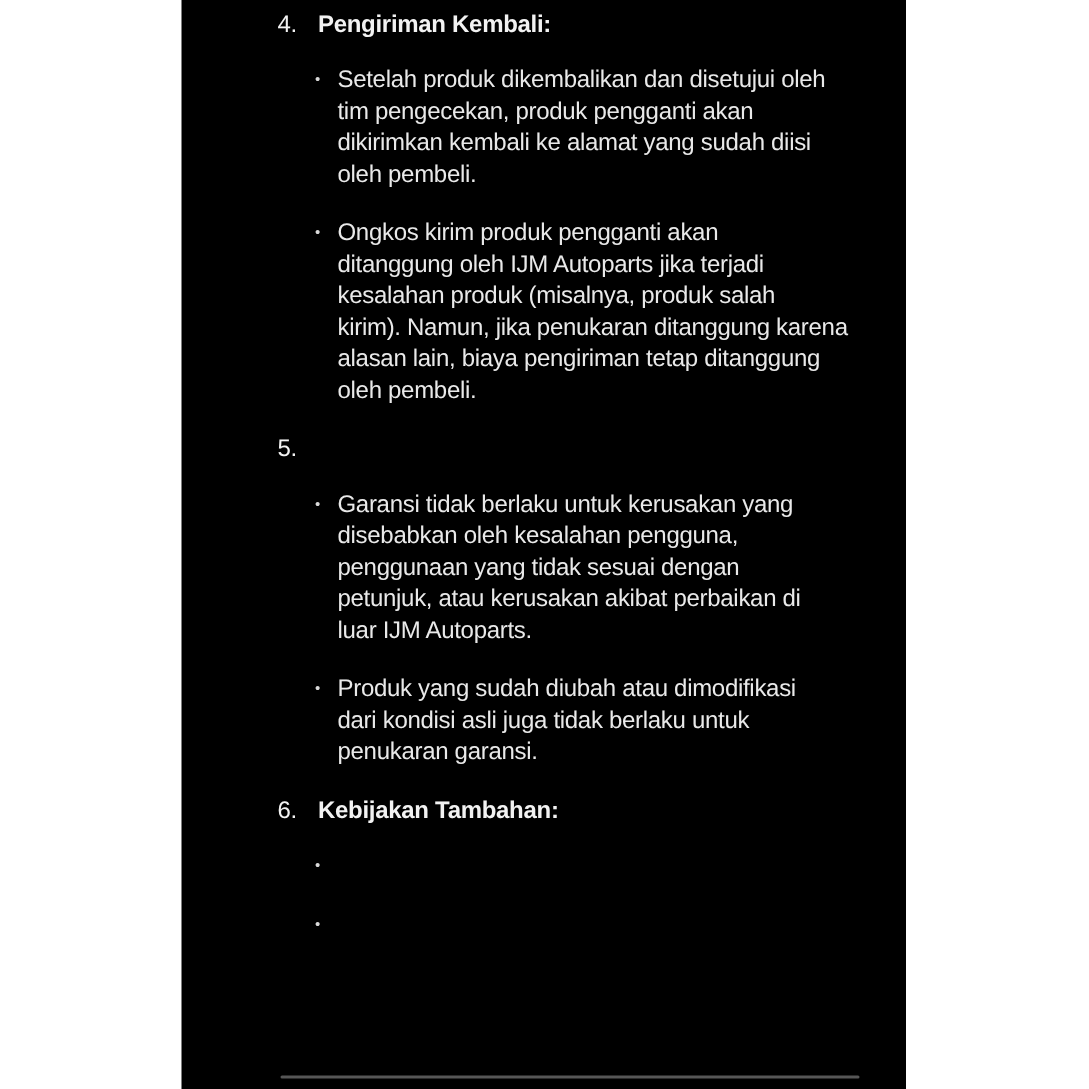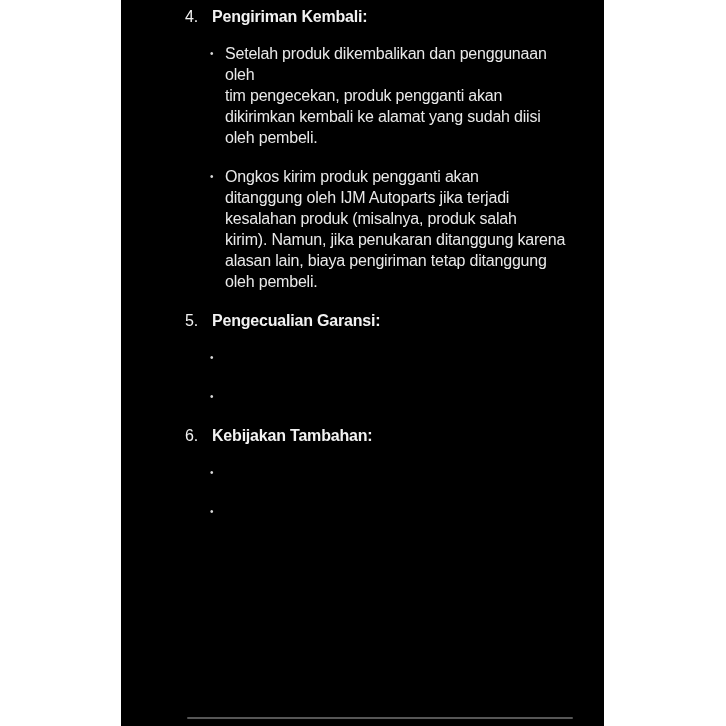--- a/index.html
+++ b/index.html
@@ -77,48 +77,53 @@
 
       <div class="section">
         <div class="section-heading">
           <span class="num">4.</span>
           <span>
             <span class="title">Pengiriman Kembali</span><span class="colon">:</span>
           </span>
         </div>
         <div class="bullet">
           <span class="dot">•</span>
-          <span class="bullet-text">Setelah produk dikembalikan dan penggunaan oleh
+          <span class="bullet-text">Setelah produk dikembalikan dan disetujui oleh
 tim pengecekan, produk pengganti akan
 dikirimkan kembali ke alamat yang sudah diisi
 oleh pembeli.</span>
         </div>
         <div class="bullet">
           <span class="dot">•</span>
           <span class="bullet-text">Ongkos kirim produk pengganti akan
 ditanggung oleh IJM Autoparts jika terjadi
 kesalahan produk (misalnya, produk salah
 kirim). Namun, jika penukaran ditanggung karena
 alasan lain, biaya pengiriman tetap ditanggung
 oleh pembeli.</span>
         </div>
       </div>
 
       <div class="section">
         <div class="section-heading">
           <span class="num">5.</span>
-          <span>
-            <span class="title">Pengecualian Garansi</span><span class="colon">:</span>
-          </span>
         </div>
         <div class="bullet">
           <span class="dot">•</span>
+          <span class="bullet-text">Garansi tidak berlaku untuk kerusakan yang
+disebabkan oleh kesalahan pengguna,
+penggunaan yang tidak sesuai dengan
+petunjuk, atau kerusakan akibat perbaikan di
+luar IJM Autoparts.</span>
         </div>
         <div class="bullet">
           <span class="dot">•</span>
+          <span class="bullet-text">Produk yang sudah diubah atau dimodifikasi
+dari kondisi asli juga tidak berlaku untuk
+penukaran garansi.</span>
         </div>
       </div>
 
       <div class="section">
         <div class="section-heading">
           <span class="num">6.</span>
           <span>
             <span class="title">Kebijakan Tambahan</span><span class="colon">:</span>
           </span>
         </div>

